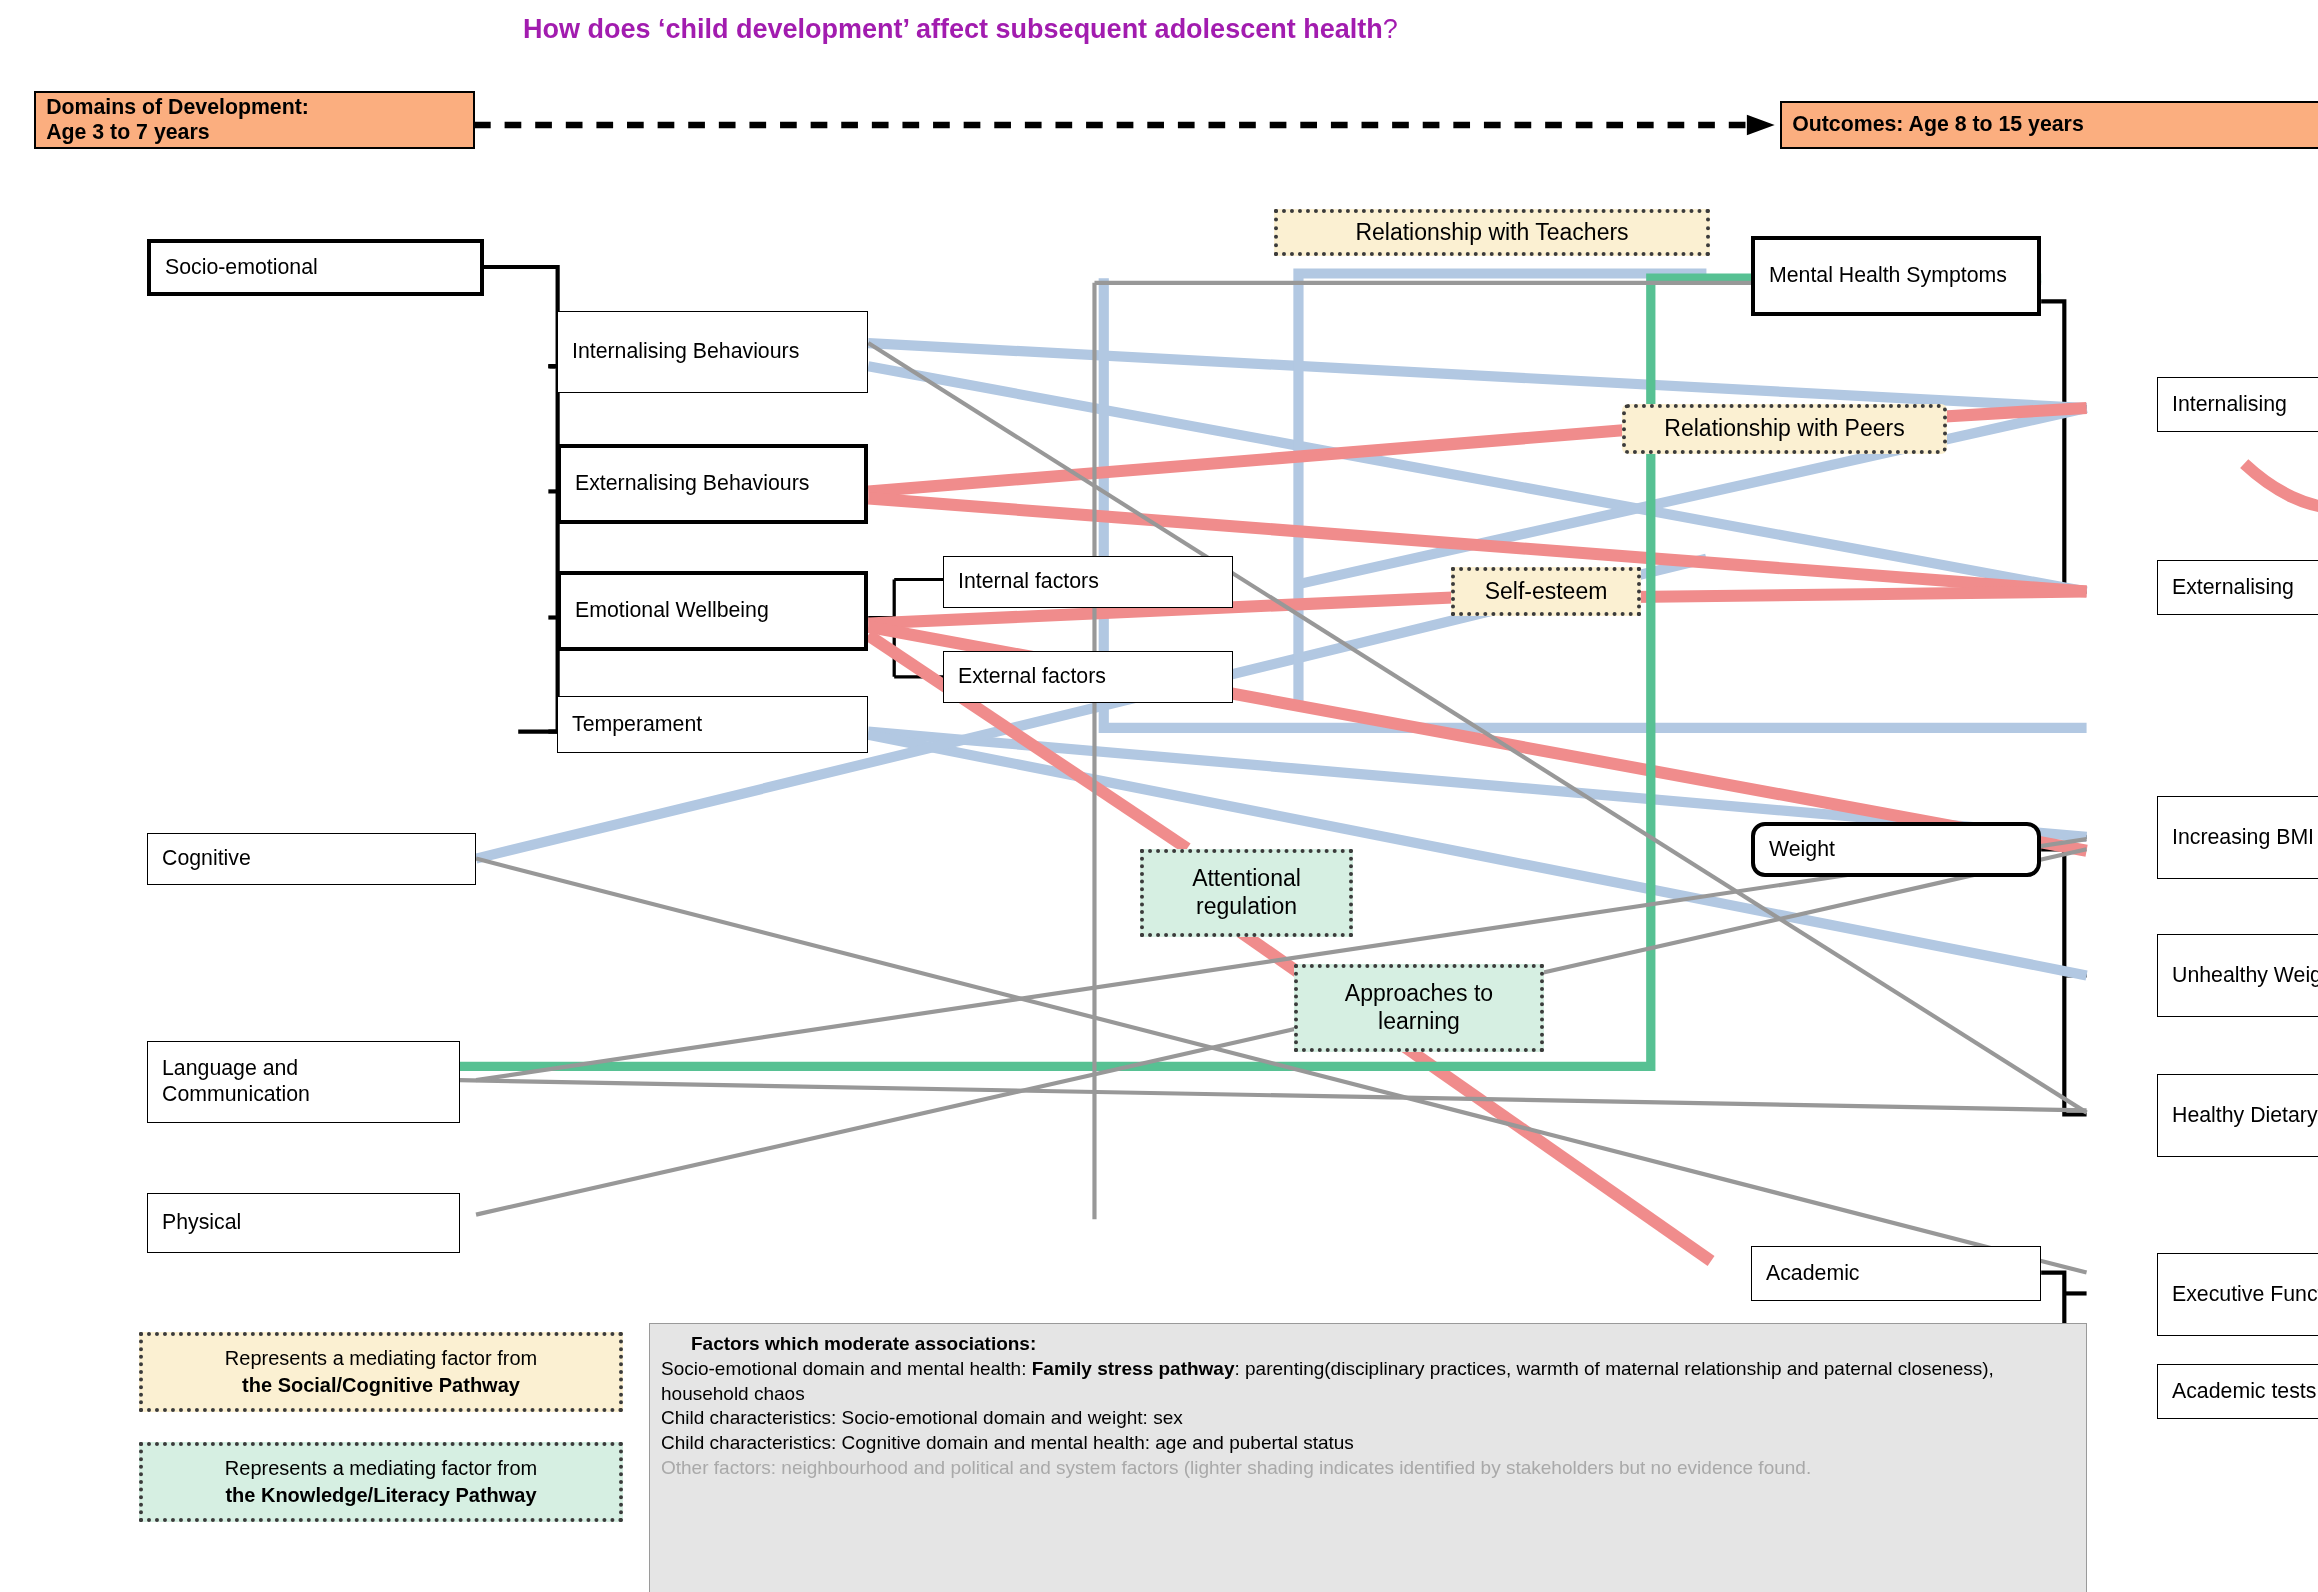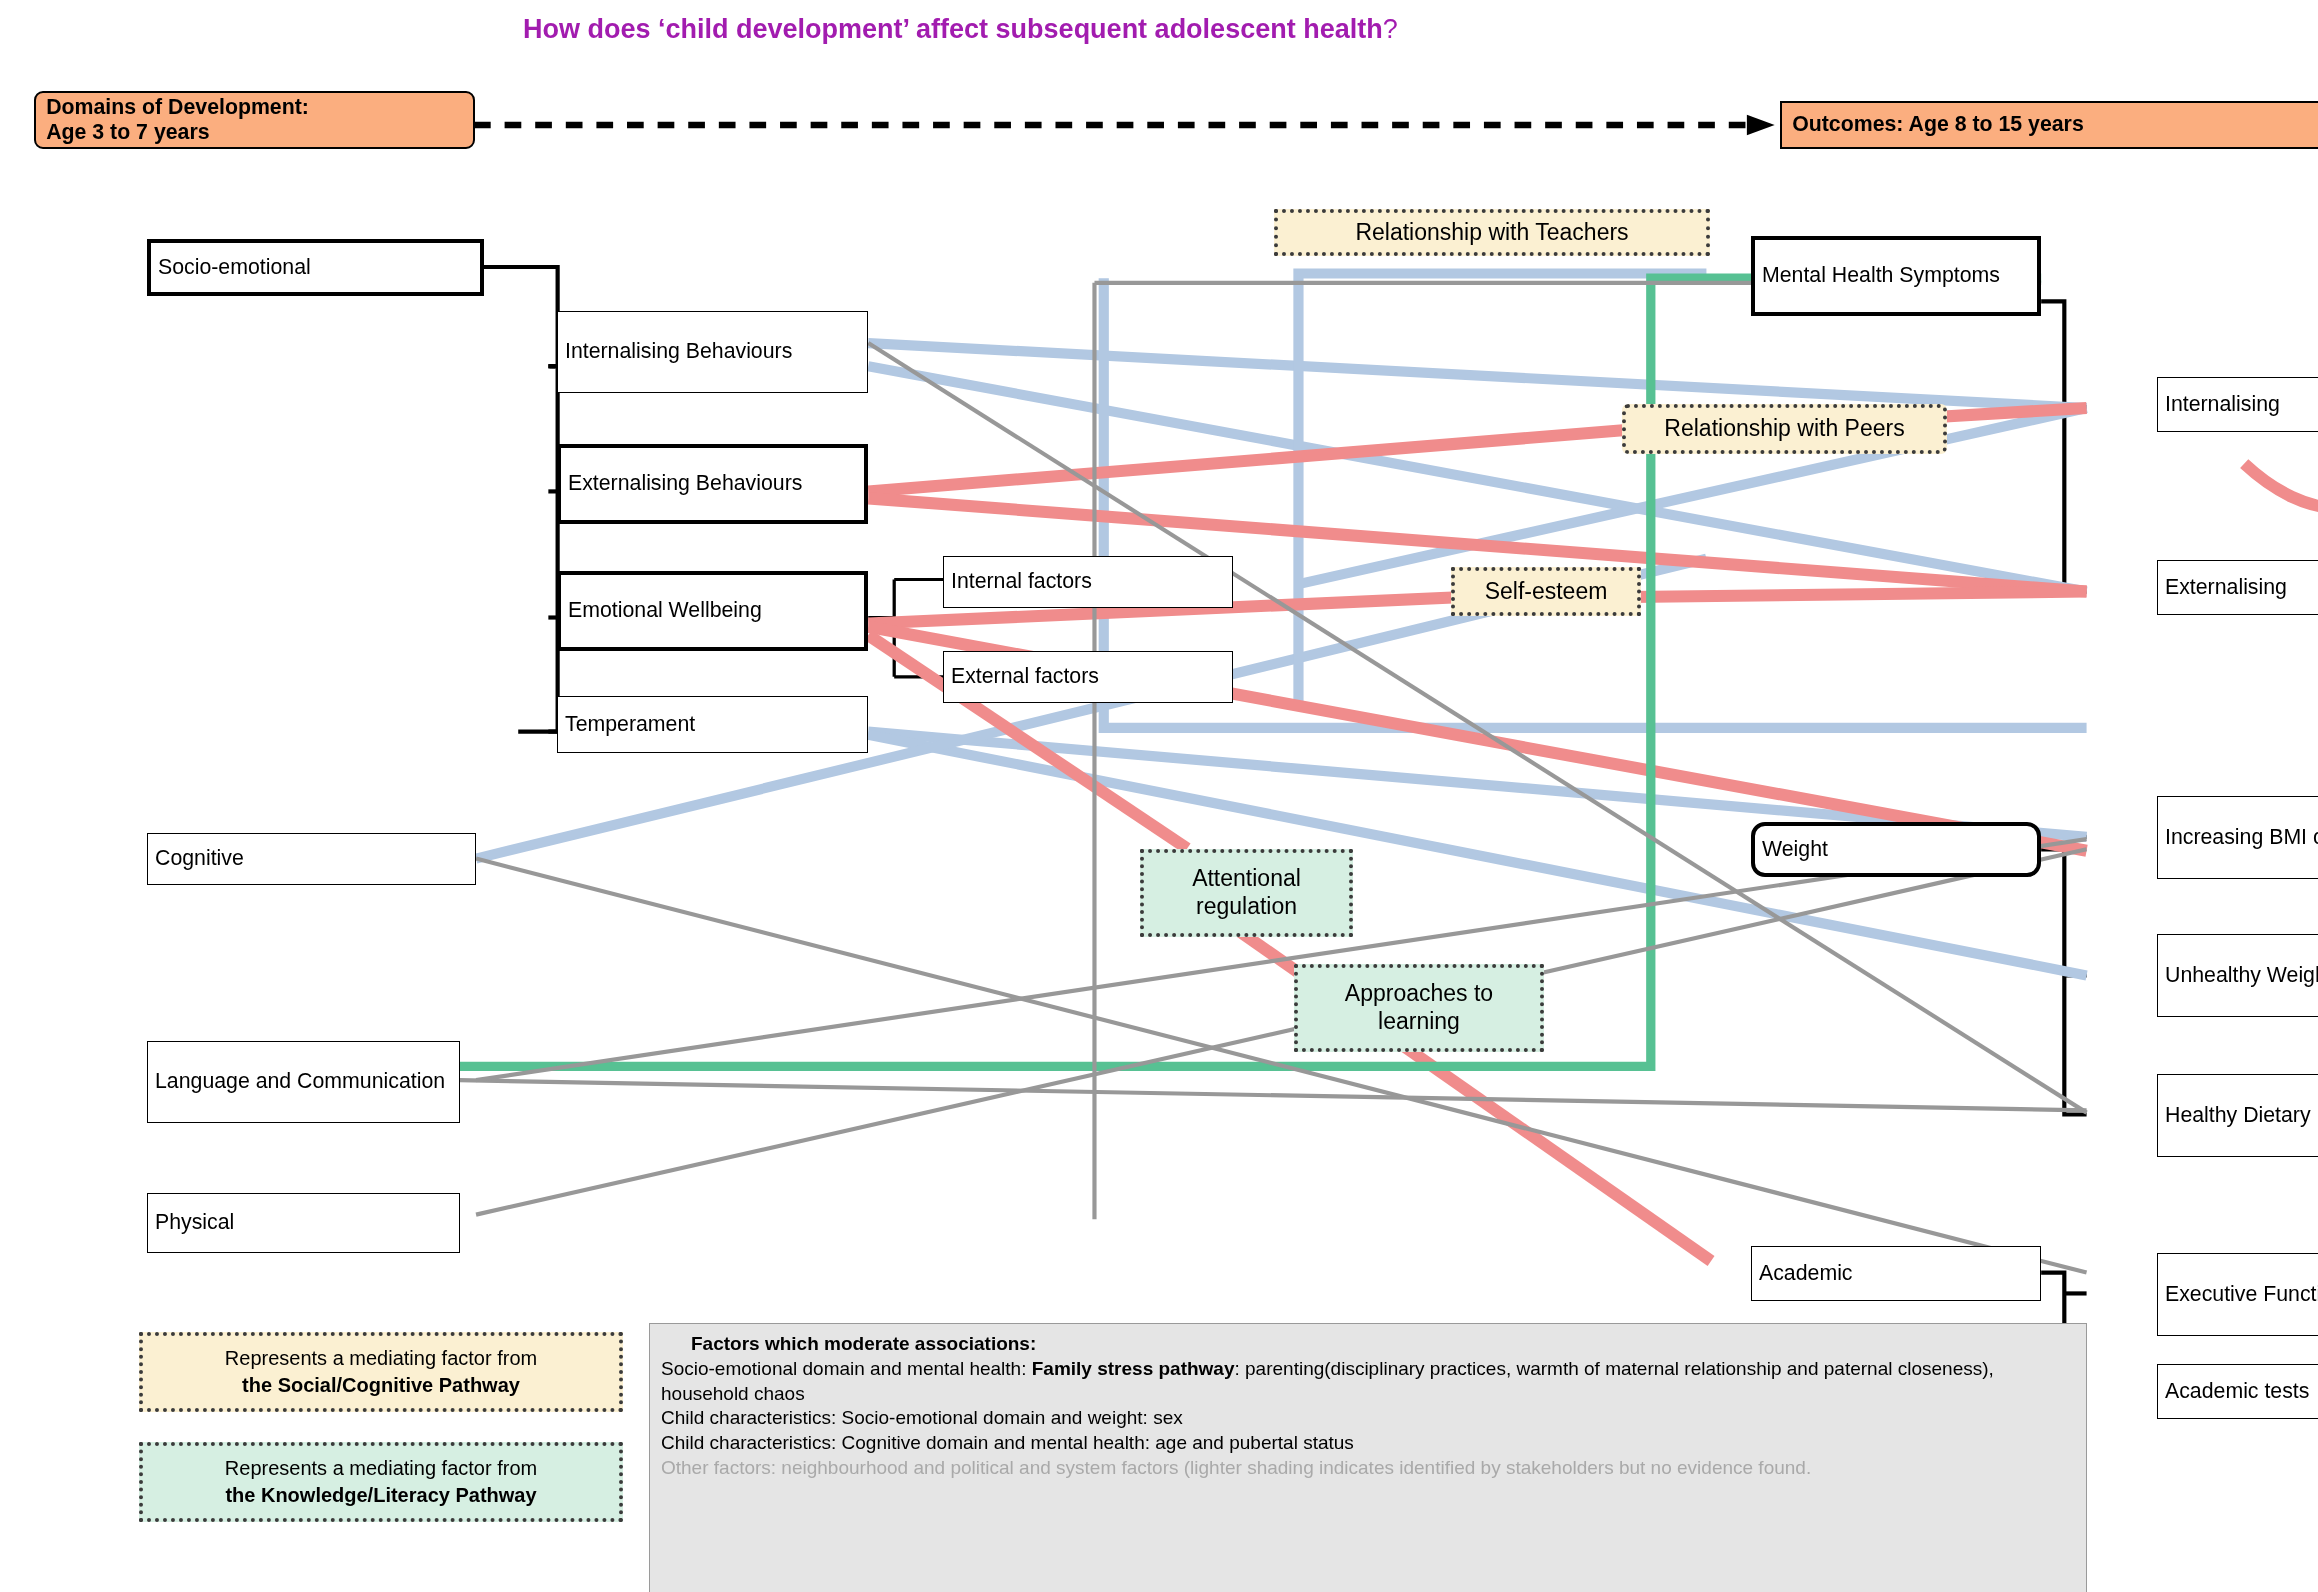--- a/index.html
+++ b/index.html
@@ -14,21 +14,21 @@
     display:flex;align-items:center;
     padding:0 10.2px;
     font-weight:bold;font-size:21.3px;line-height:1.18;color:#000;
   }
   .banner.left{flex-direction:column;align-items:flex-start;justify-content:center;}
 
   
   .nodebox{
     background:#fff;border:1.9px solid #000;
     display:flex;align-items:center;
-    padding:0 7px;
+    padding:0 14px;
     font-size:21.3px;line-height:1.2;color:#000;
   }
   .nodebox.thick{border-width:4.6px;}
 
   
   .mediator{
     border:4.2px dotted #3b3b3b;
     display:flex;align-items:center;justify-content:center;
     text-align:center;
     font-size:23px;line-height:1.2;color:#000;
@@ -168,21 +168,21 @@
         <path d="M1026 2330 L4500 1810"></path>
       </g>
 
     </g>
   </svg>
 
   <div class="abs title" style="left:523px;top:14px;">
     <span>How does ‘child development’ affect subsequent adolescent health</span><span class="q">?</span>
   </div>
 
-  <div class="abs banner left" style="left:34px;top:91px;width:441px;height:58px;border-radius:9px;">
+  <div class="abs banner left" style="left:34px;top:91px;width:441px;height:58px;">
     <div>Domains of Development:</div>
     <div>Age 3 to 7 years</div>
   </div>
 
   <svg class="abs" style="left:474px;top:111px;width:1303px;height:28px;" viewBox="0 0 2810 60" width="1303" height="28">
     <line x1="0" y1="30" x2="2745" y2="30" stroke="#000" stroke-width="14" stroke-dasharray="36 30"></line>
     <polygon points="2745,8 2805,30 2745,52" fill="#000"></polygon>
   </svg>
 
   <div class="abs banner" style="left:1780px;top:101px;width:1047px;height:48px;">

